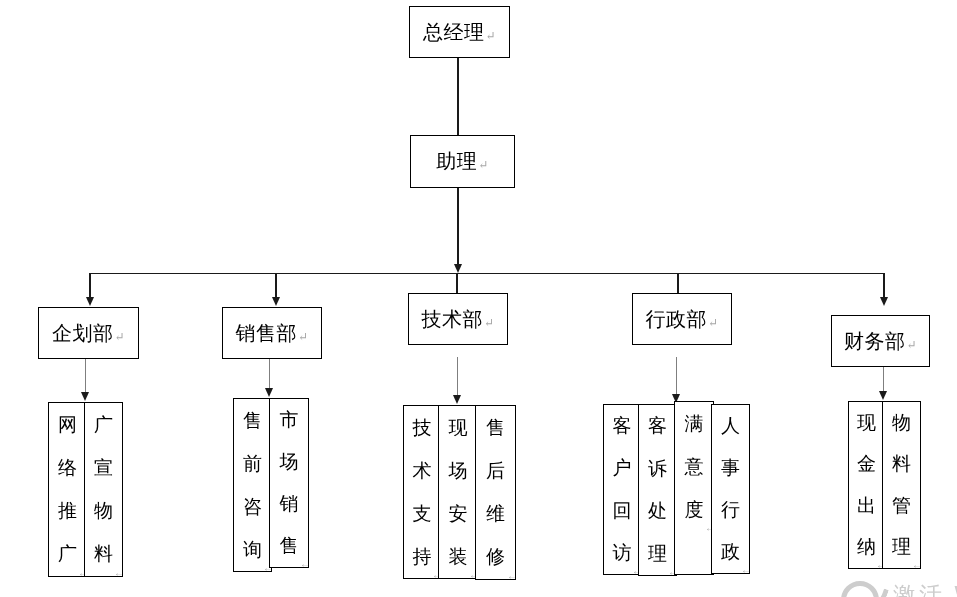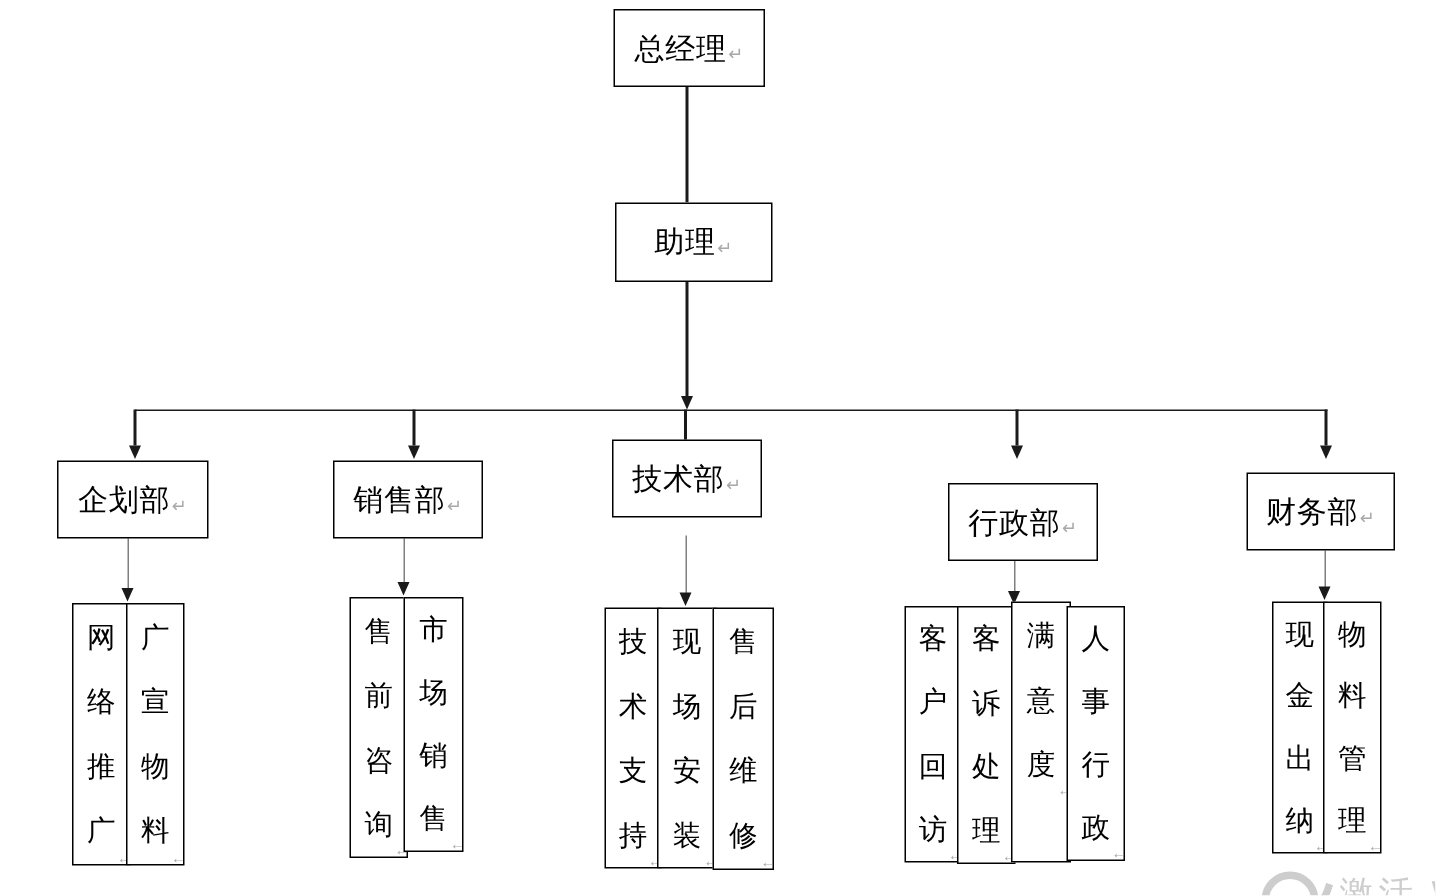--- a/index.html
+++ b/index.html
@@ -5,21 +5,21 @@
   html,body { margin:0; padding:0; background:#fff; }
   .canvas {
     position:relative; width:957px; height:597px; background:#ffffff;
     overflow:hidden; font-family:"Liberation Serif","DejaVu Serif",serif;
     color:#000;
   }
   
   .hbox {
     position:absolute; border:1.4px solid #000; background:#fff;
     display:flex; align-items:center; justify-content:center;
-    font-size:20px; letter-spacing:0.5px; white-space:nowrap;font-family:Liberation Serif, serif;
+    font-size:20px; letter-spacing:0.5px; white-space:nowrap;
   }
   .vbox {
     position:absolute; border:1.4px solid #000; background:#fff;
     display:flex; flex-direction:column; align-items:stretch;
     font-size:19px;
   }
   .vcell {
     flex:1; display:flex; align-items:center; justify-content:center;
     position:relative;
   }
@@ -98,21 +98,21 @@
       <span class="hmark">↵</span>
   </div>
   <div class="hbox" style="left:222px;top:307px;width:98px;height:50px">
     <span>销售部</span>
       <span class="hmark">↵</span>
   </div>
   <div class="hbox" style="left:408px;top:293px;width:98px;height:50px">
     <span>技术部</span>
       <span class="hmark">↵</span>
   </div>
-  <div class="hbox" style="left:632px;top:322px;width:98px;height:50px">
+  <div class="hbox" style="left:632px;top:293px;width:98px;height:50px">
     <span>行政部</span>
       <span class="hmark">↵</span>
   </div>
   <div class="hbox" style="left:831px;top:315px;width:97px;height:50px">
     <span>财务部</span>
       <span class="hmark">↵</span>
   </div>
 
   <div class="vbox" style="left:48px;top:402px;width:37px;height:173px">
       <span class="vcell">网</span>

